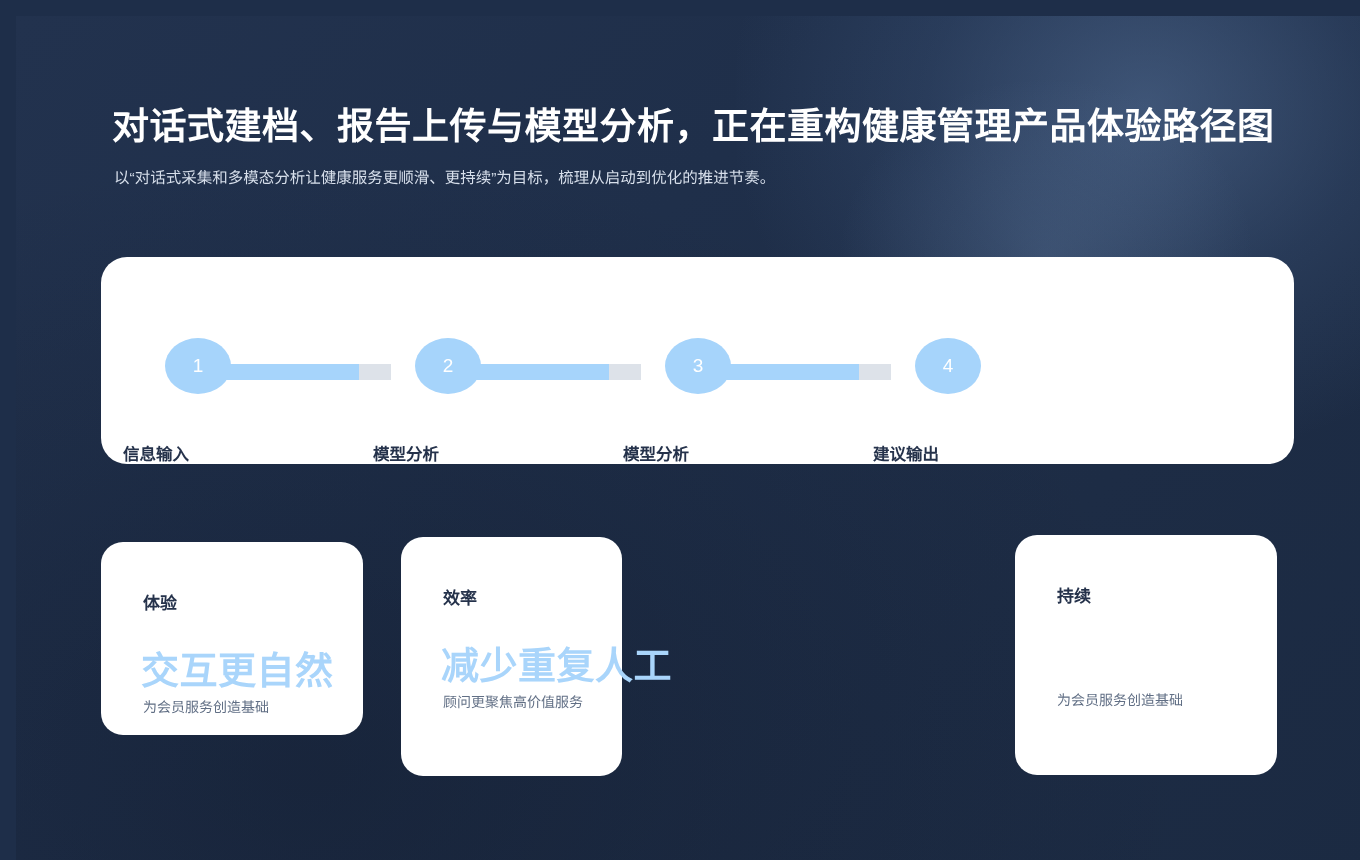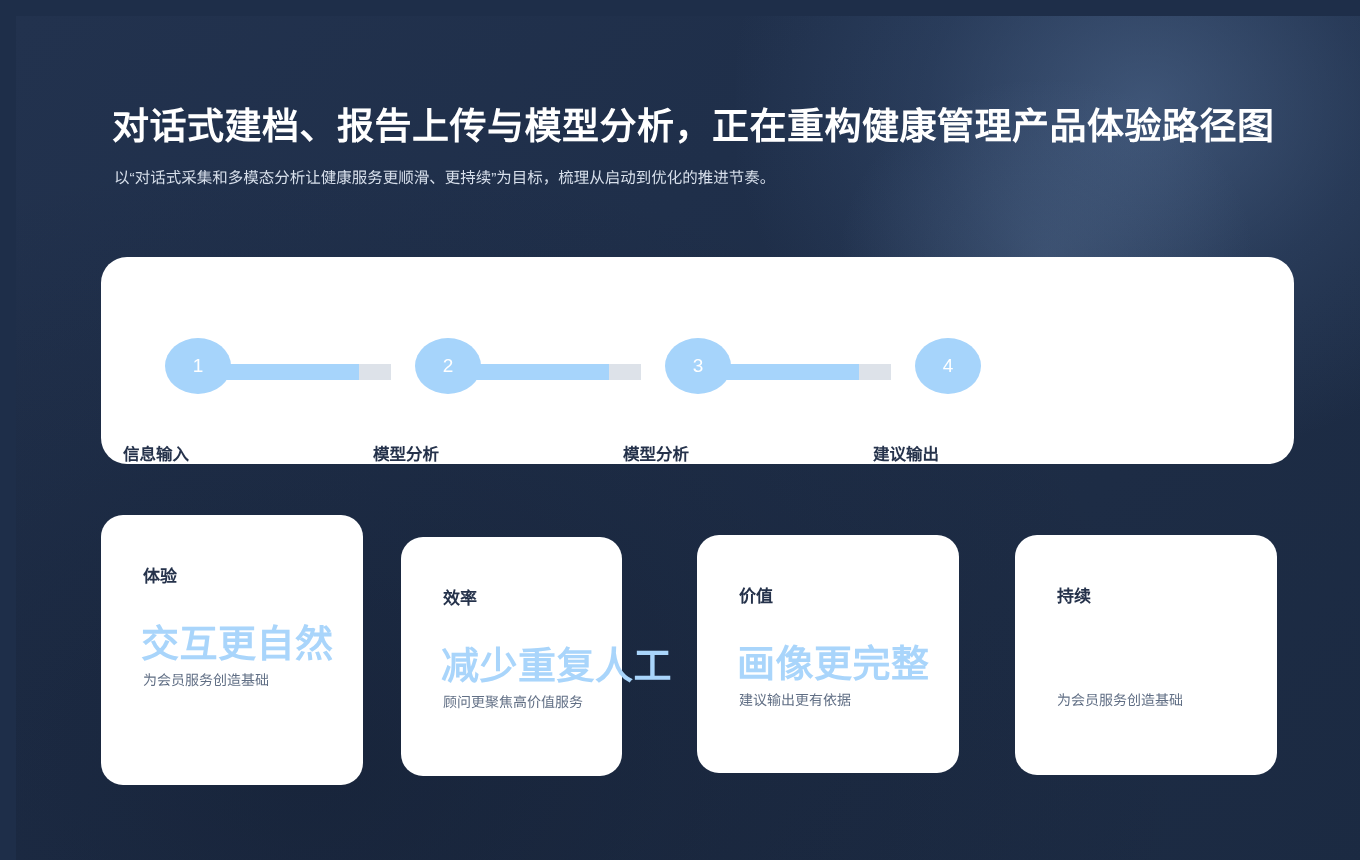--- a/index.html
+++ b/index.html
@@ -225,34 +225,29 @@
           <div class="step-circle">4</div>
         </div>
       </div>
   <div class="step-label" style="left: 6px;">信息输入</div>
       <div class="step-label" style="left: 256px;">模型分析</div>
       <div class="step-label" style="left: 506px;">模型分析</div>
       <div class="step-label" style="left: 756px;">建议输出</div>
     </section>
 
   <div class="cards">
-      <div class="card" style="left: 85px; top: 499px; width: 262px; height: 270px;">
+      <div class="card" style="left: 85px; top: 526px; width: 262px; height: 193px;">
         <div class="card-kicker">体验</div>
         <div class="card-headline">交互更自然</div>
         <div class="card-note">为会员服务创造基础</div>
       </div>
       <div class="card" style="left: 385px; top: 521px; width: 221px; height: 239px;">
         <div class="card-kicker">效率</div>
         <div class="card-headline">减少重复人工</div>
         <div class="card-note">顾问更聚焦高价值服务</div>
       </div>
-      <div class="card" style="left: 681px; top: 519px; width: 262px; height: 238px;">
-        <div class="card-kicker">价值</div>
-        <div class="card-headline">画像更完整</div>
-        <div class="card-note">建议输出更有依据</div>
-      </div>
       <div class="card" style="left: 980px; top: 519px; width: 262px; height: 240px; margin-left: 19px;">
         <div class="card-kicker">持续</div>
         <div class="card-note">为会员服务创造基础</div>
       </div>
     </div>
 
 </div>
 
 </body></html>

